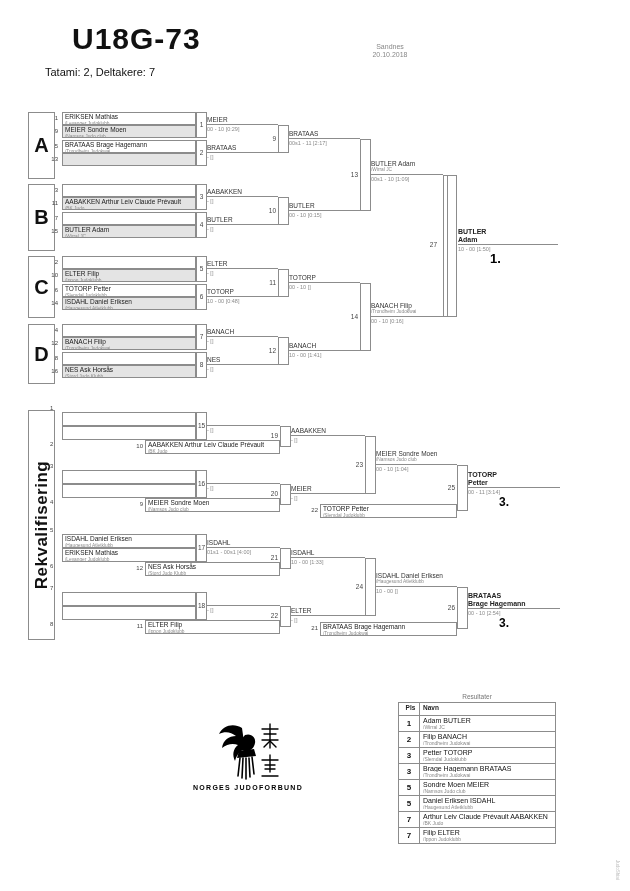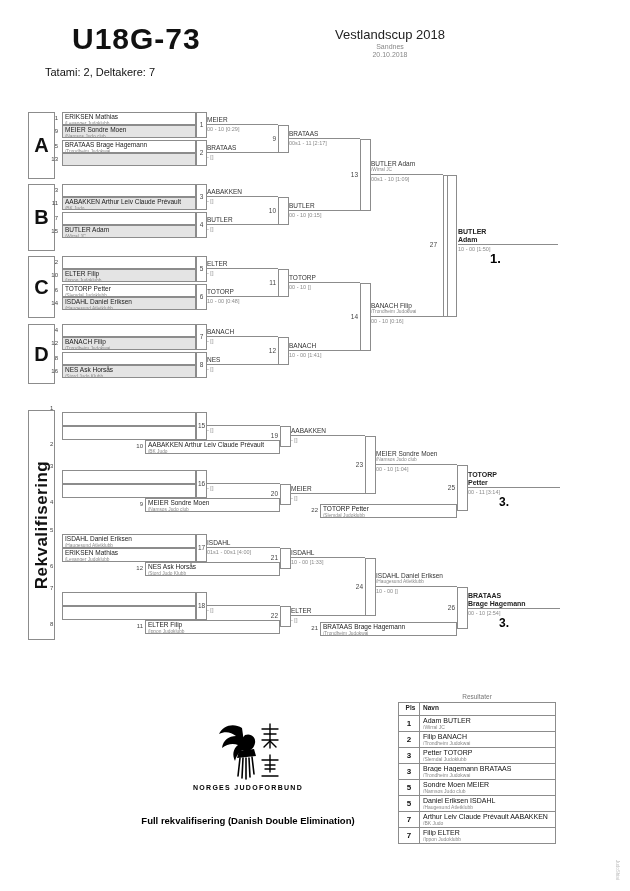--- a/index.html
+++ b/index.html
@@ -64,21 +64,20 @@
         font-size:9.5px;font-weight:bold;color:#000;}
   .wm{position:absolute;left:620px;top:848px;font-size:4.5px;color:#c0c0c0;
       transform:rotate(90deg);transform-origin:0 0;}
 </style>
 </head>
 <body>
 
 <div class="page">
 
   <div class="title">U18G-73</div>
-  <div class="event">Vestlandscup 2018</div>
   <div class="venue">Sandnes</div>
   <div class="date">20.10.2018</div>
   <div class="info">Tatami: 2, Deltakere: 7</div>
 
   <div class="pool" style="top:100px;height:67px;">A</div>
   <div class="pool" style="top:172px;height:67px;">B</div>
   <div class="pool" style="top:244px;height:62px;">C</div>
   <div class="pool" style="top:312px;height:60px;">D</div>
 
   <div class="seed" style="left:46px;top:103px;">1</div>
@@ -459,21 +458,20 @@
         <line x1="58" y1="19" x2="64" y2="25"></line>
         <line x1="50" y1="38" x2="66" y2="38"></line>
         <line x1="58" y1="33" x2="58" y2="50"></line>
         <line x1="53" y1="43" x2="63" y2="43"></line>
         <line x1="53" y1="47" x2="63" y2="47"></line>
         <line x1="50" y1="54" x2="66" y2="54"></line>
       </g>
     </svg>
   </div>
   <div class="org">NORGES JUDOFORBUND</div>
-  <div class="note">Full rekvalifisering (Danish Double Elimination)</div>
 
   <div class="restitle">Resultater</div>
   <div class="restab">
     <table class="res">
       <tbody>
           <tr>
         <th class="p">Pls</th>
         <th>Navn</th>
       </tr>
       <tr>

